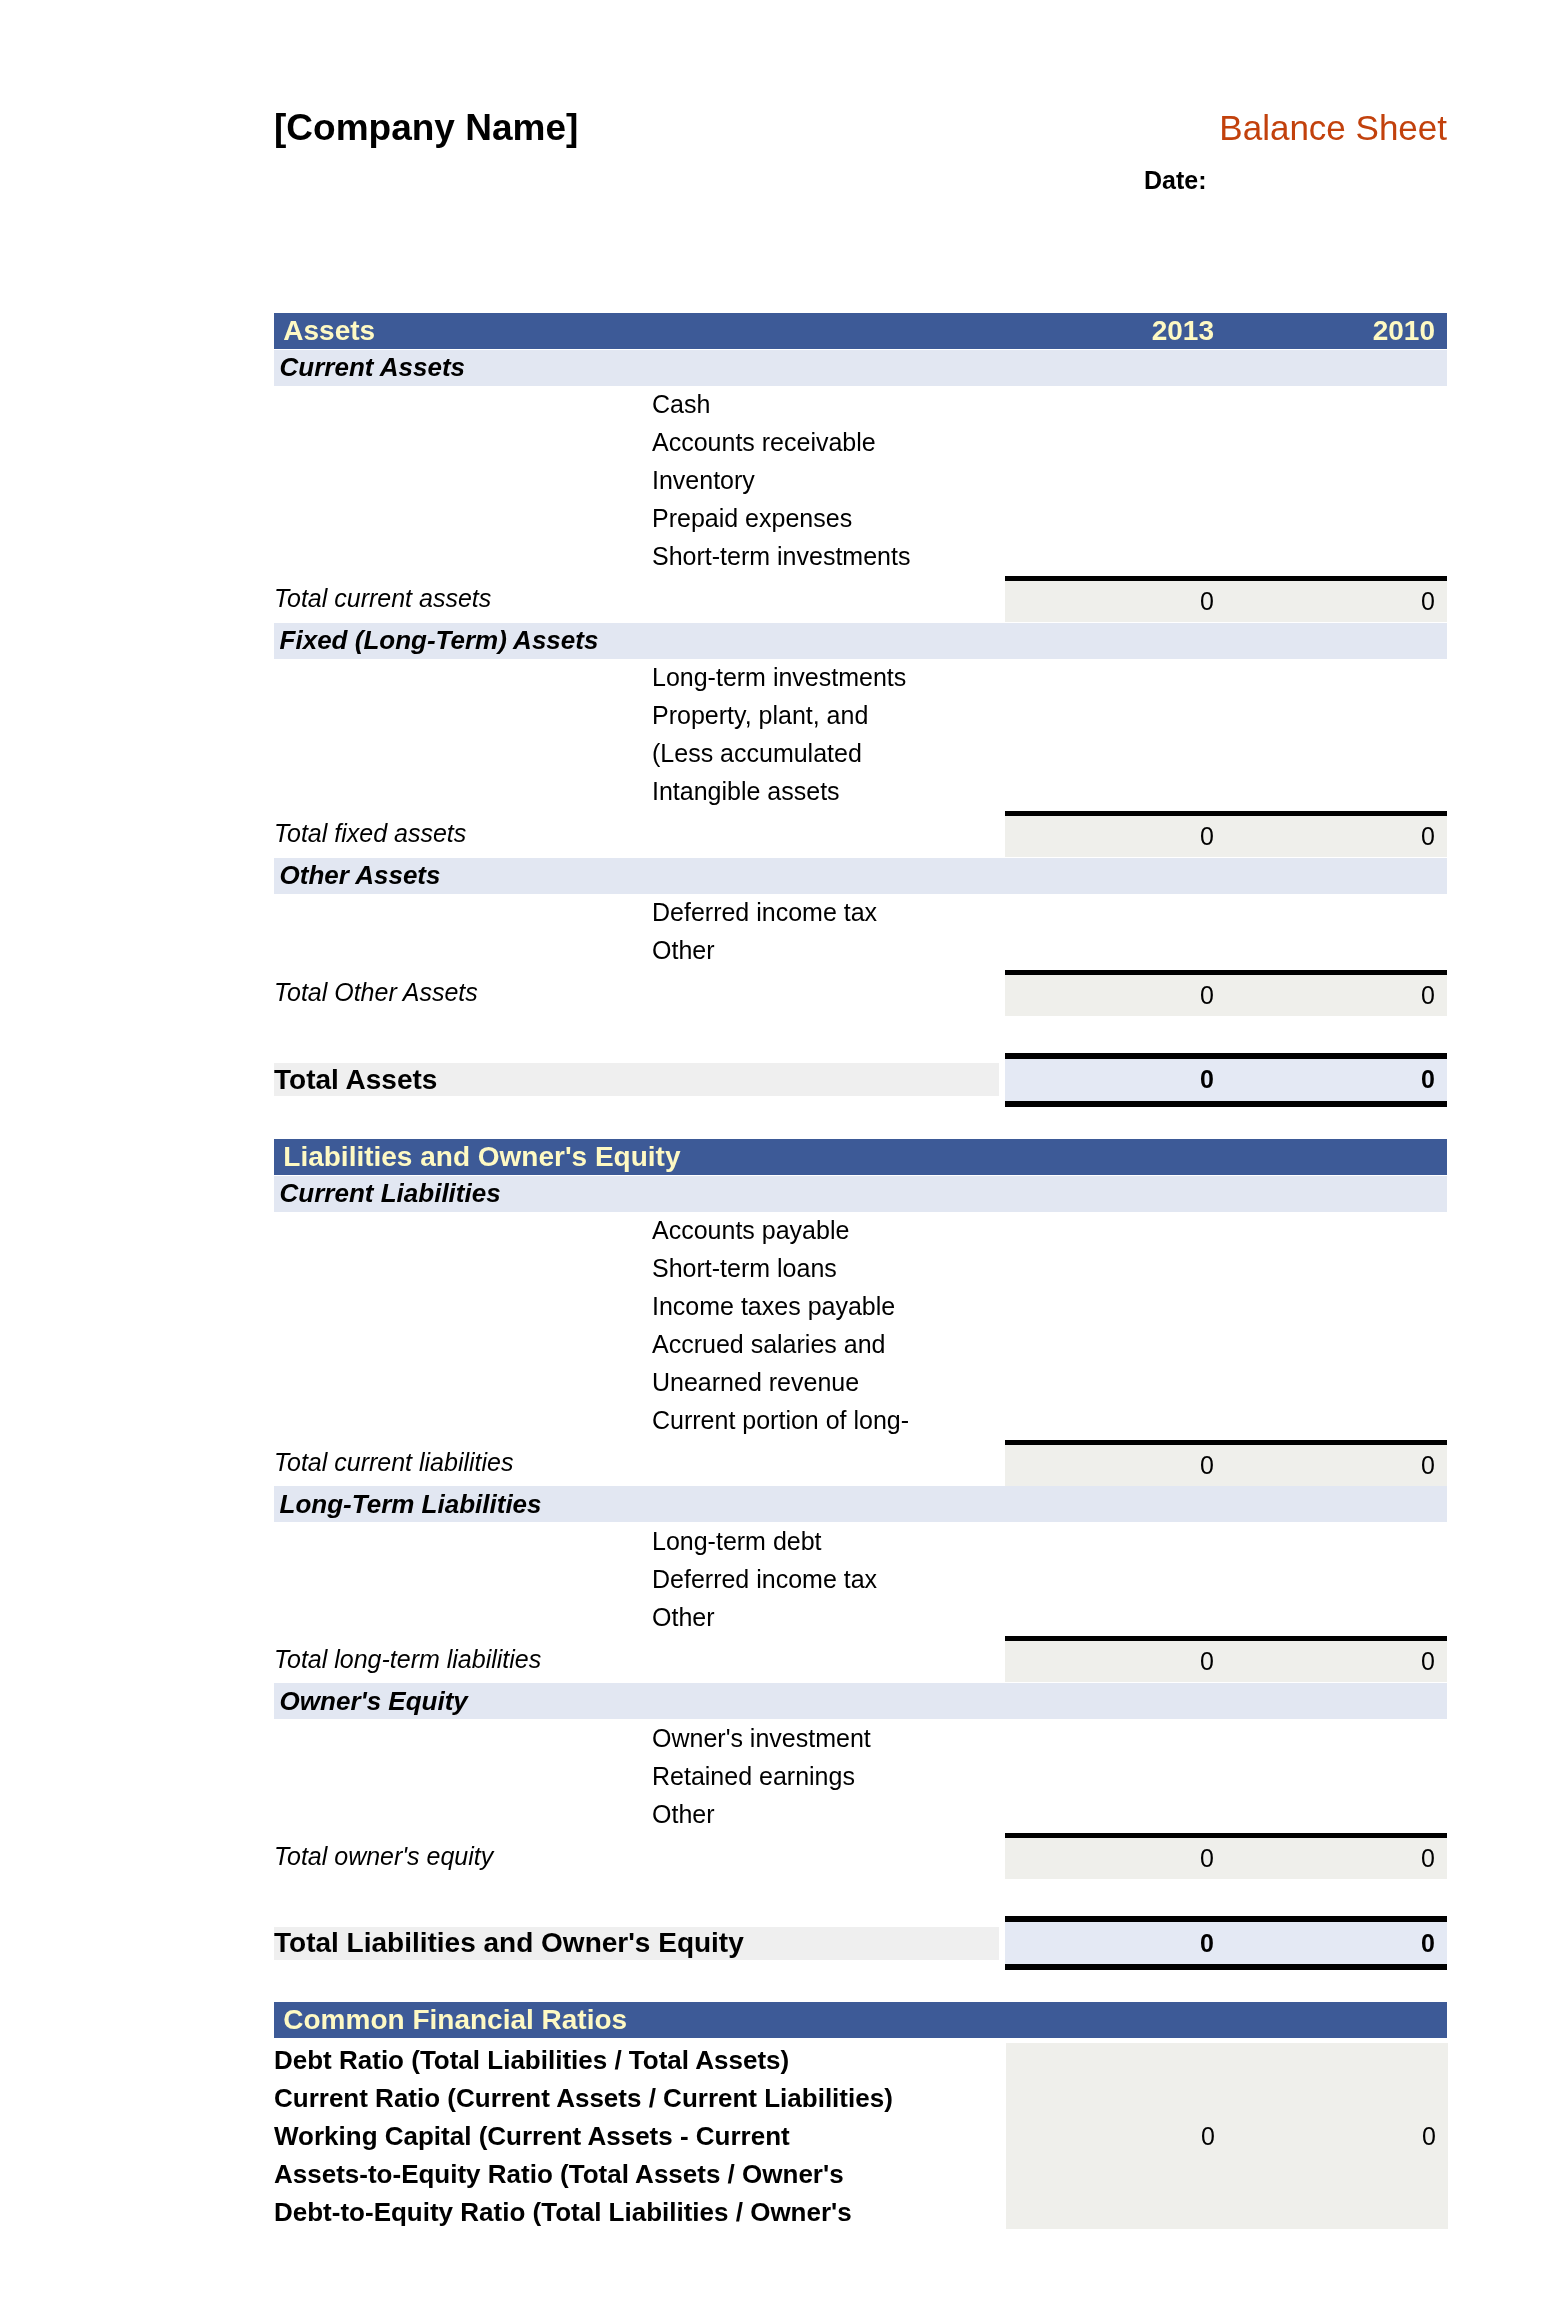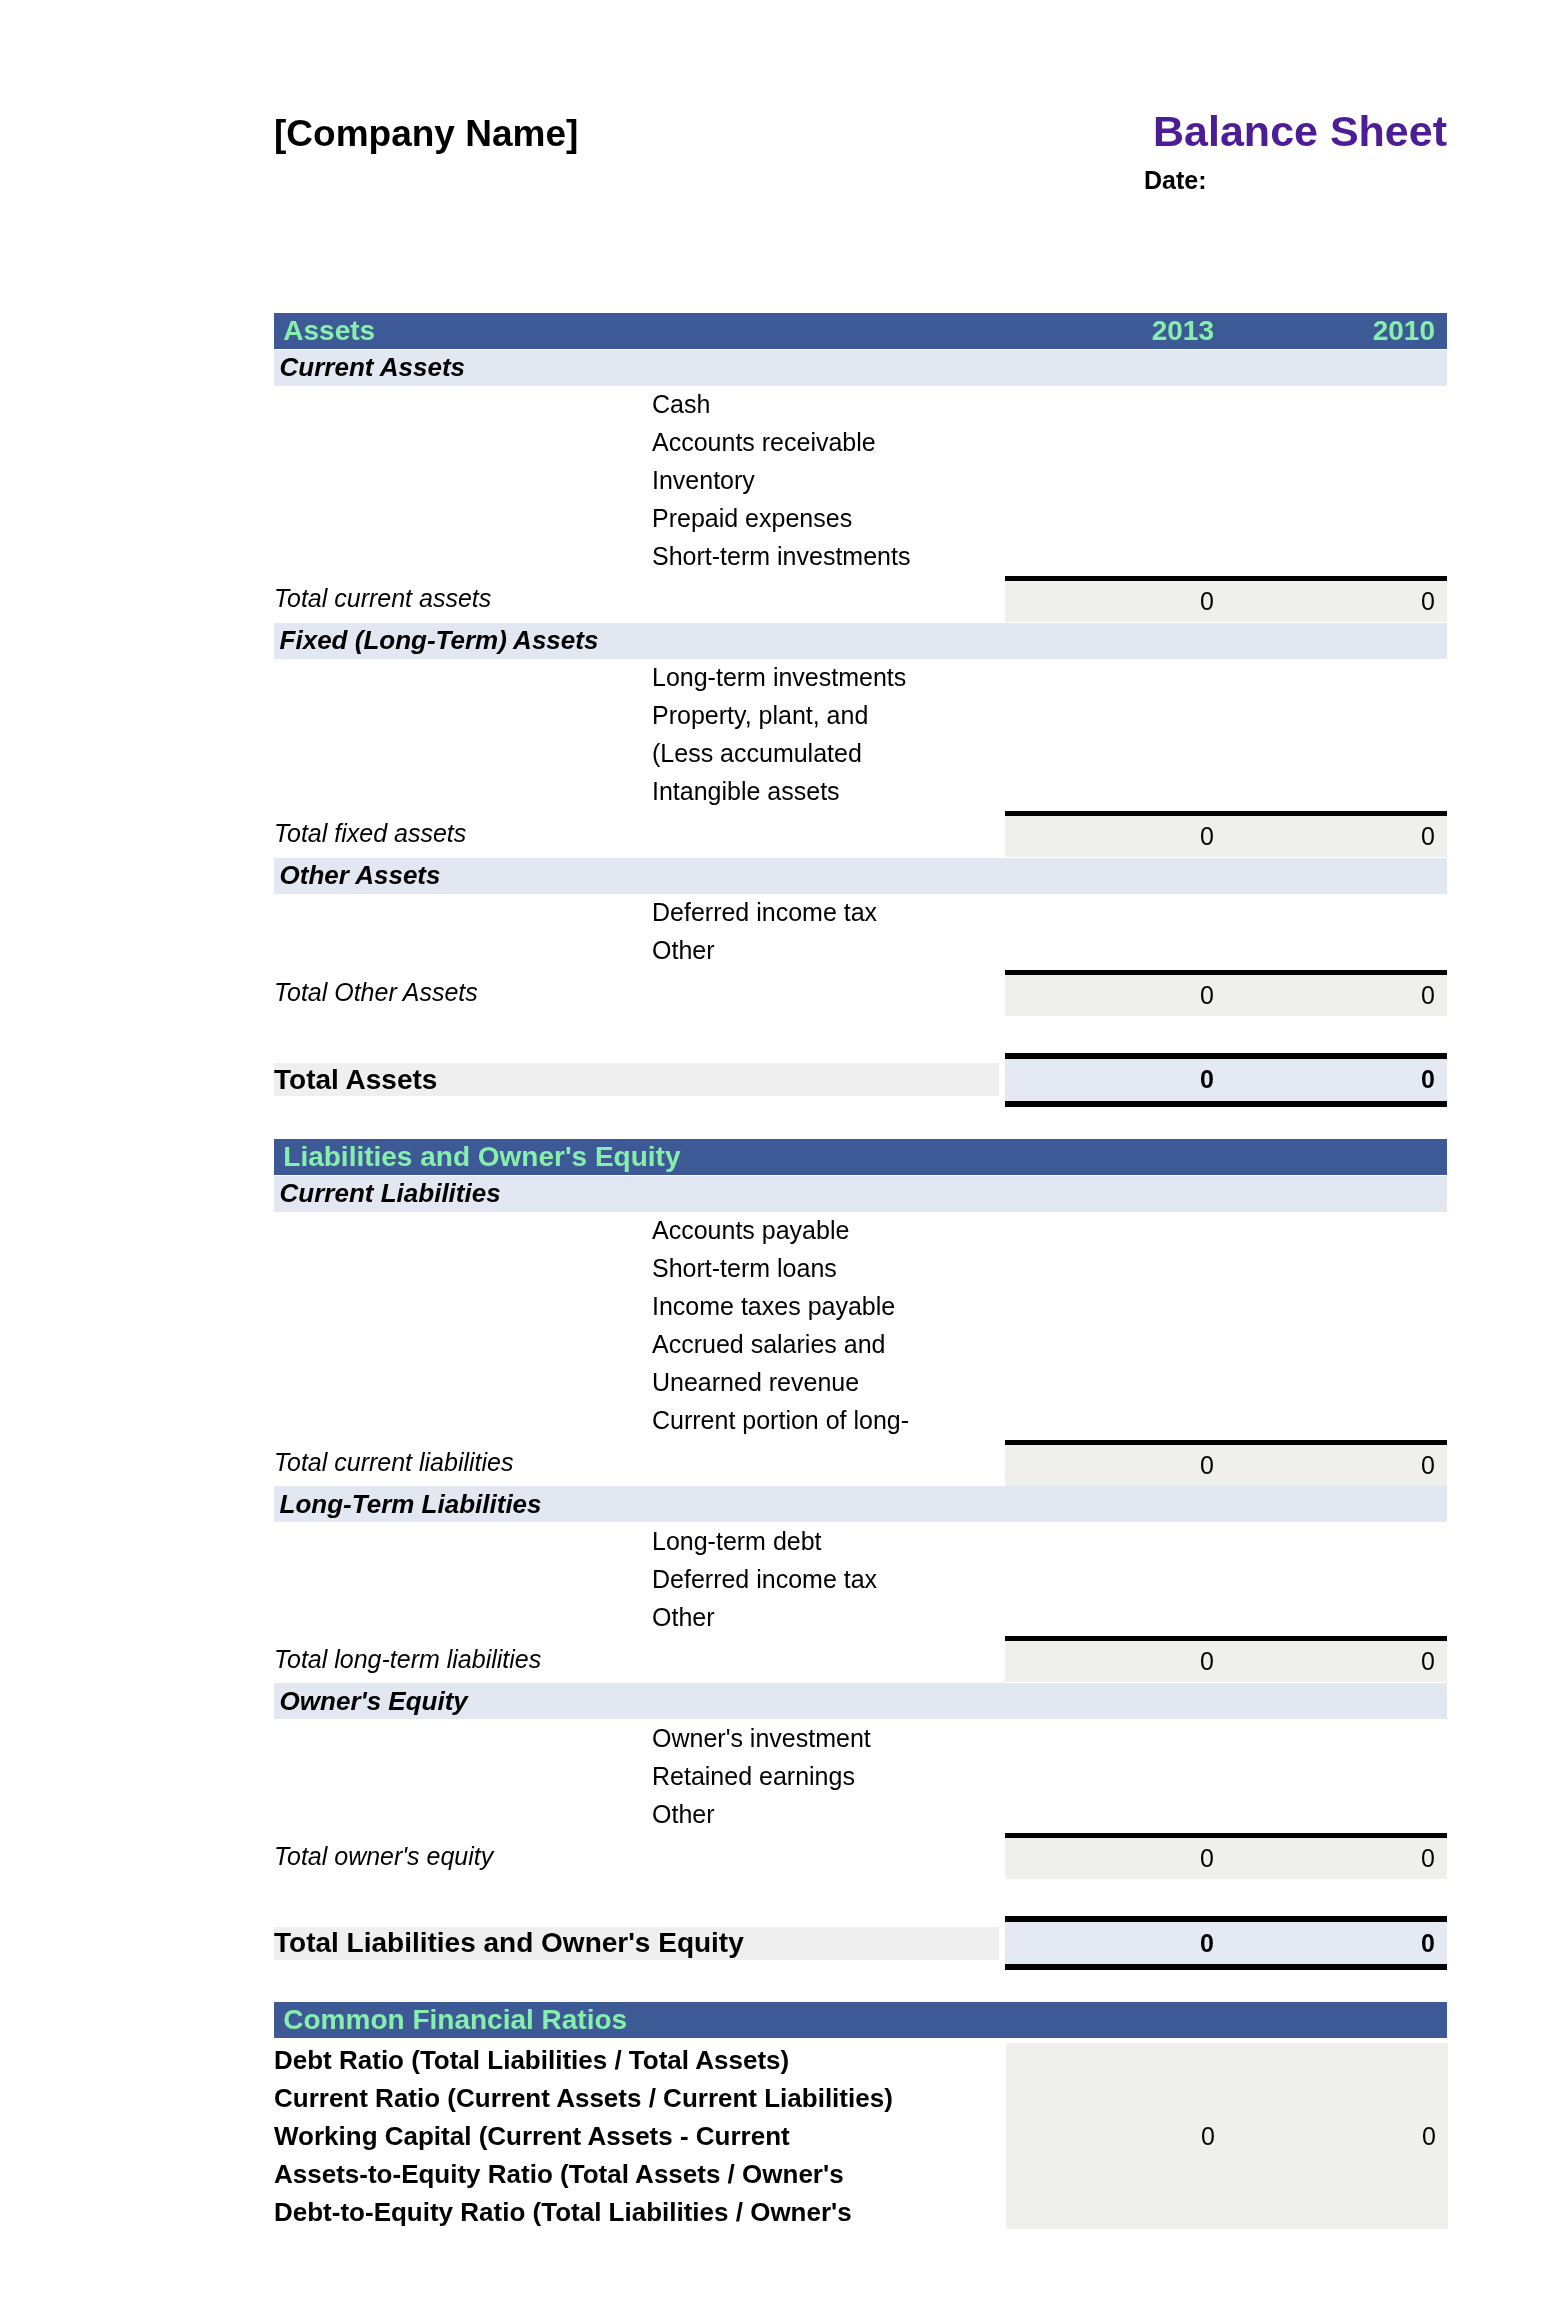--- a/index.html
+++ b/index.html
@@ -9,28 +9,28 @@
     position: relative;
     font-family: "Liberation Sans", sans-serif;
     color: #000;
     overflow: hidden;
   }
   .sheet { position: absolute; left: 274px; top: 107px; width: 1173px; }
 
   
   .header-row { display: flex; justify-content: space-between; align-items: baseline; height: 48px; }
   .company-name { font-size: 37px; font-weight: 700; }
-  .doc-title { font-size: 43px; font-weight: 700; color: #4c1d95; }
+  .doc-title { font-size: 35px; font-weight: 400; color: #c2410c; }
   .date-row { margin-top: 11px; height: 29px; }
   .date-label { margin-left: 870px; font-size: 25px; font-weight: 700; }
   .pre-table-gap { height: 118px; }
 
   
   .bar {
-    background: #3D5A97; color: #86efac; height: 36px;
+    background: #3D5A97; color: #fef9c3; height: 36px;
     display: flex; align-items: center;
     font-weight: 700; font-size: 28px;
   }
   .bar-title { flex: 1; padding-left: 9.3px; white-space: nowrap; }
   .year-cell { width: 221px; text-align: right; padding-right: 12px; }
 
   
   .band {
     background: #E2E7F2; height: 36px; margin-top: 0.9px;
     display: flex; align-items: center;

